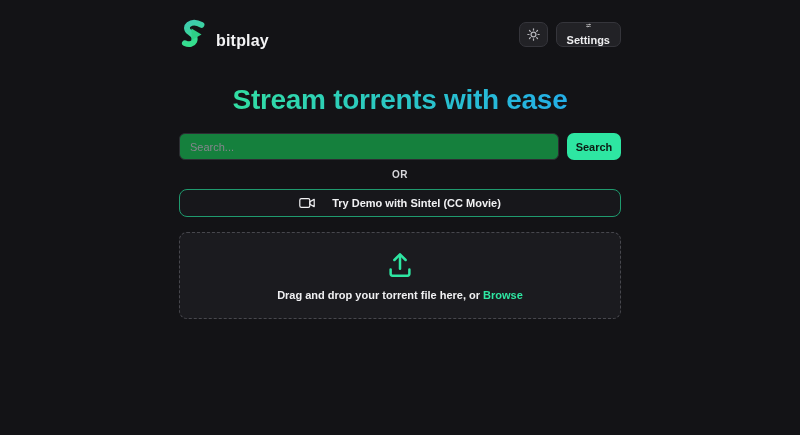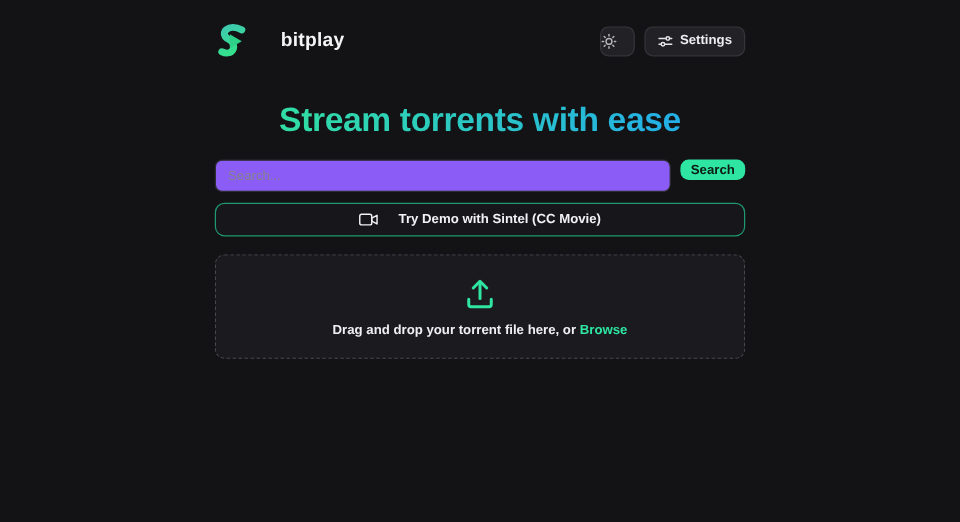--- a/index.html
+++ b/index.html
@@ -14,36 +14,37 @@
   .container { width: 442px; margin: 0 auto; }
 
   
   .header-row {
     display: flex;
     align-items: center;
     justify-content: space-between;
     padding-top: 19px;
     height: 49px;
   }
-  .brand { display: flex; align-items: center; gap: 25px; }
+  .brand { display: flex; align-items: flex-end; gap: 7px; }
   .brand-logo { width: 30px; height: 32px; display: block; }
   .brand-name { font-size: 16px; font-weight: 700; color: #f4f4f5; letter-spacing: 0.2px; }
 
   .header-actions { display: flex; align-items: center; gap: 8px; }
   .chip-btn {
-    display: flex; align-items: center; gap: 6px;
+    display: flex; align-items: center; justify-content: center; gap: 6px;
     height: 25px;
     background: #222226;
     border: 1px solid #35353b;
     border-radius: 7px;
     color: #ededef;
     font-size: 11px;
     font-weight: 600;
     cursor: pointer;
     font-family: "Liberation Sans", sans-serif;
+    flex-direction: column;
   }
   .theme-btn { width: 29px; }
   .settings-btn { padding: 0 10px; }
 
   
   .hero-title {
     margin-top: 35px;
     text-align: center;
     font-size: 28px;
     font-weight: 700;
@@ -55,41 +56,41 @@
     color: #33e29c;
   }
 
   
   .input-row { display: flex; gap: 8px; margin-top: 17px; }
   .input-row.magnet { margin-top: 6px; }
   .text-input-wrap { position: relative; flex: 1; }
   .text-input {
     width: 100%;
     height: 27px;
-    background: #8b5cf6;
+    background: #15803d;
     border: 1px solid #2d2d33;
     border-radius: 6px;
     color: #e8e8ea;
     font-size: 11px;
     padding: 0 10px;
     outline: none;
     font-family: "Liberation Sans", sans-serif;
   }
   .text-input::placeholder { color: #85858c; }
   .paste-icon-btn {
     position: absolute;
     right: 8px; top: 50%;
     transform: translateY(-50%);
     background: none; border: none; cursor: pointer;
     display: flex; align-items: center;
     padding: 0;
   }
   .accent-btn {
     width: 54px;
-    height: 17px;
+    height: 27px;
     background: #2ee6a2;
     border: none;
     border-radius: 7px;
     color: #0d1b14;
     font-size: 11px;
     font-weight: 700;
     cursor: pointer;
     font-family: "Liberation Sans", sans-serif;
   }
 
@@ -186,20 +187,21 @@
 
     <h1 class="hero-title">Stream torrents with ease</h1>
 
     <div class="input-row">
       <div class="text-input-wrap">
         <input class="text-input" type="text" placeholder="Search..." style="">
       </div>
       <button class="accent-btn">Search</button>
     </div>
 
+    <div class="or-divider">OR</div>
 
 
     <button class="demo-btn">
       <svg width="16" height="12" viewBox="0 0 20 14" fill="none" stroke="#f2f2f4" stroke-width="1.5" stroke-linejoin="round">
         <rect x="1" y="1.5" width="12.5" height="11" rx="2"></rect>
         <path d="M13.5 5.5 L19 2.5 V11.5 L13.5 8.5 Z"></path>
       </svg>
       <span>Try Demo with Sintel (CC Movie)</span>
     </button>
 

